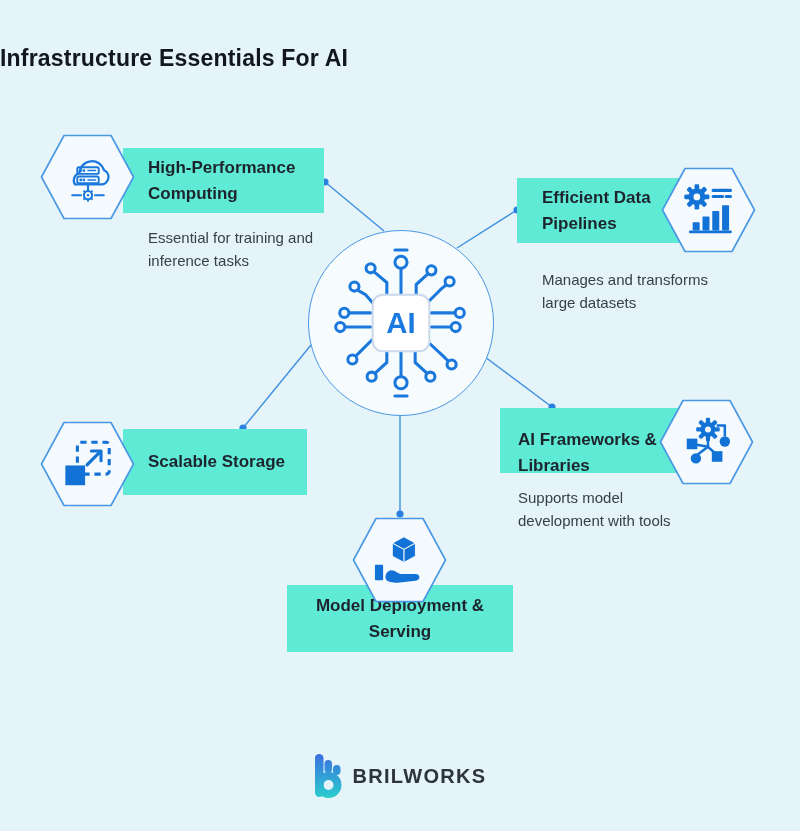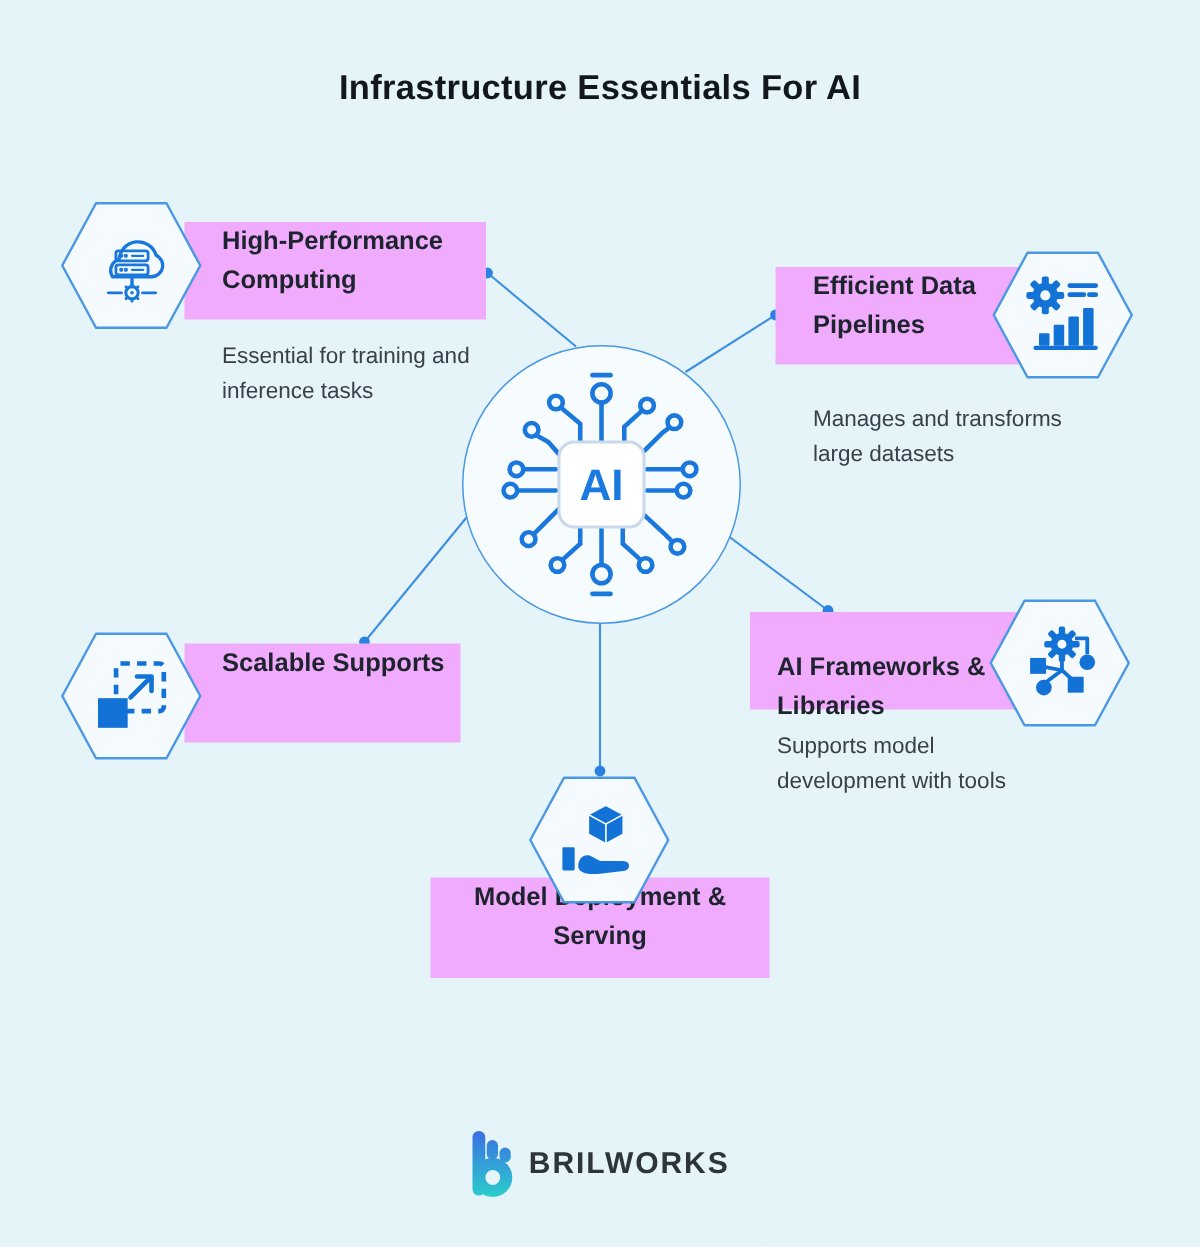--- a/index.html
+++ b/index.html
@@ -1,26 +1,26 @@
 <!DOCTYPE html>
 <html><head>
 <meta charset="utf-8">
 <style>
   html,body{margin:0;padding:0;}
   body{font-family:"Liberation Sans",sans-serif;}
   .stage{position:relative;width:800px;height:831px;background:#e4f4f9;overflow:hidden;}
 
-  .main-title{position:absolute;left:0;top:45px;width:800px;text-align:center;
+  .main-title{position:absolute;left:0;top:45px;width:800px;text-align:left;
     font-size:23px;font-weight:bold;color:#12171e;letter-spacing:.2px;}
 
   
   .connectors{position:absolute;left:0;top:0;width:800px;height:831px;pointer-events:none;}
 
   
-  .label-box{position:absolute;background:#f0abfc;display:flex;flex-direction:column;justify-content:flex-start;}
+  .label-box{position:absolute;background:#5eead4;display:flex;flex-direction:column;justify-content:center;}
   .label-box .ttl{font-size:17px;font-weight:bold;color:#1d242d;line-height:26px;}
   .box-tl{left:123px;top:148px;width:201px;height:65px;}
   .box-tl .ttl{padding-left:25px;width:175px;}
   .box-tr{left:517px;top:178px;width:171px;height:65px;}
   .box-tr .ttl{padding-left:25px;width:132px;}
   .box-ml{left:123px;top:429px;width:184px;height:66px;}
   .box-ml .ttl{padding-left:25px;width:159px;}
   .box-mr{left:500px;top:408px;width:180px;height:65px;}
   .box-mr .ttl{padding-left:18px;width:148px;margin-top:24px;}
   .box-b{left:287px;top:585px;width:226px;height:67px;}
@@ -77,21 +77,21 @@
     </g>
   </svg>
 
   <div class="label-box box-tl">
     <div class="ttl">High-Performance Computing</div>
   </div>
   <div class="label-box box-tr">
     <div class="ttl">Efficient Data Pipelines</div>
   </div>
   <div class="label-box box-ml">
-    <div class="ttl">Scalable Supports</div>
+    <div class="ttl">Scalable Storage</div>
   </div>
   <div class="label-box box-mr">
     <div class="ttl">AI Frameworks &amp; Libraries</div>
   </div>
   <div class="label-box box-b">
     <div class="ttl">Model Deployment &amp; Serving</div>
   </div>
 
   <div class="desc desc-tl">Essential for training and inference tasks</div>
   <div class="desc desc-tr">Manages and transforms large datasets</div>

